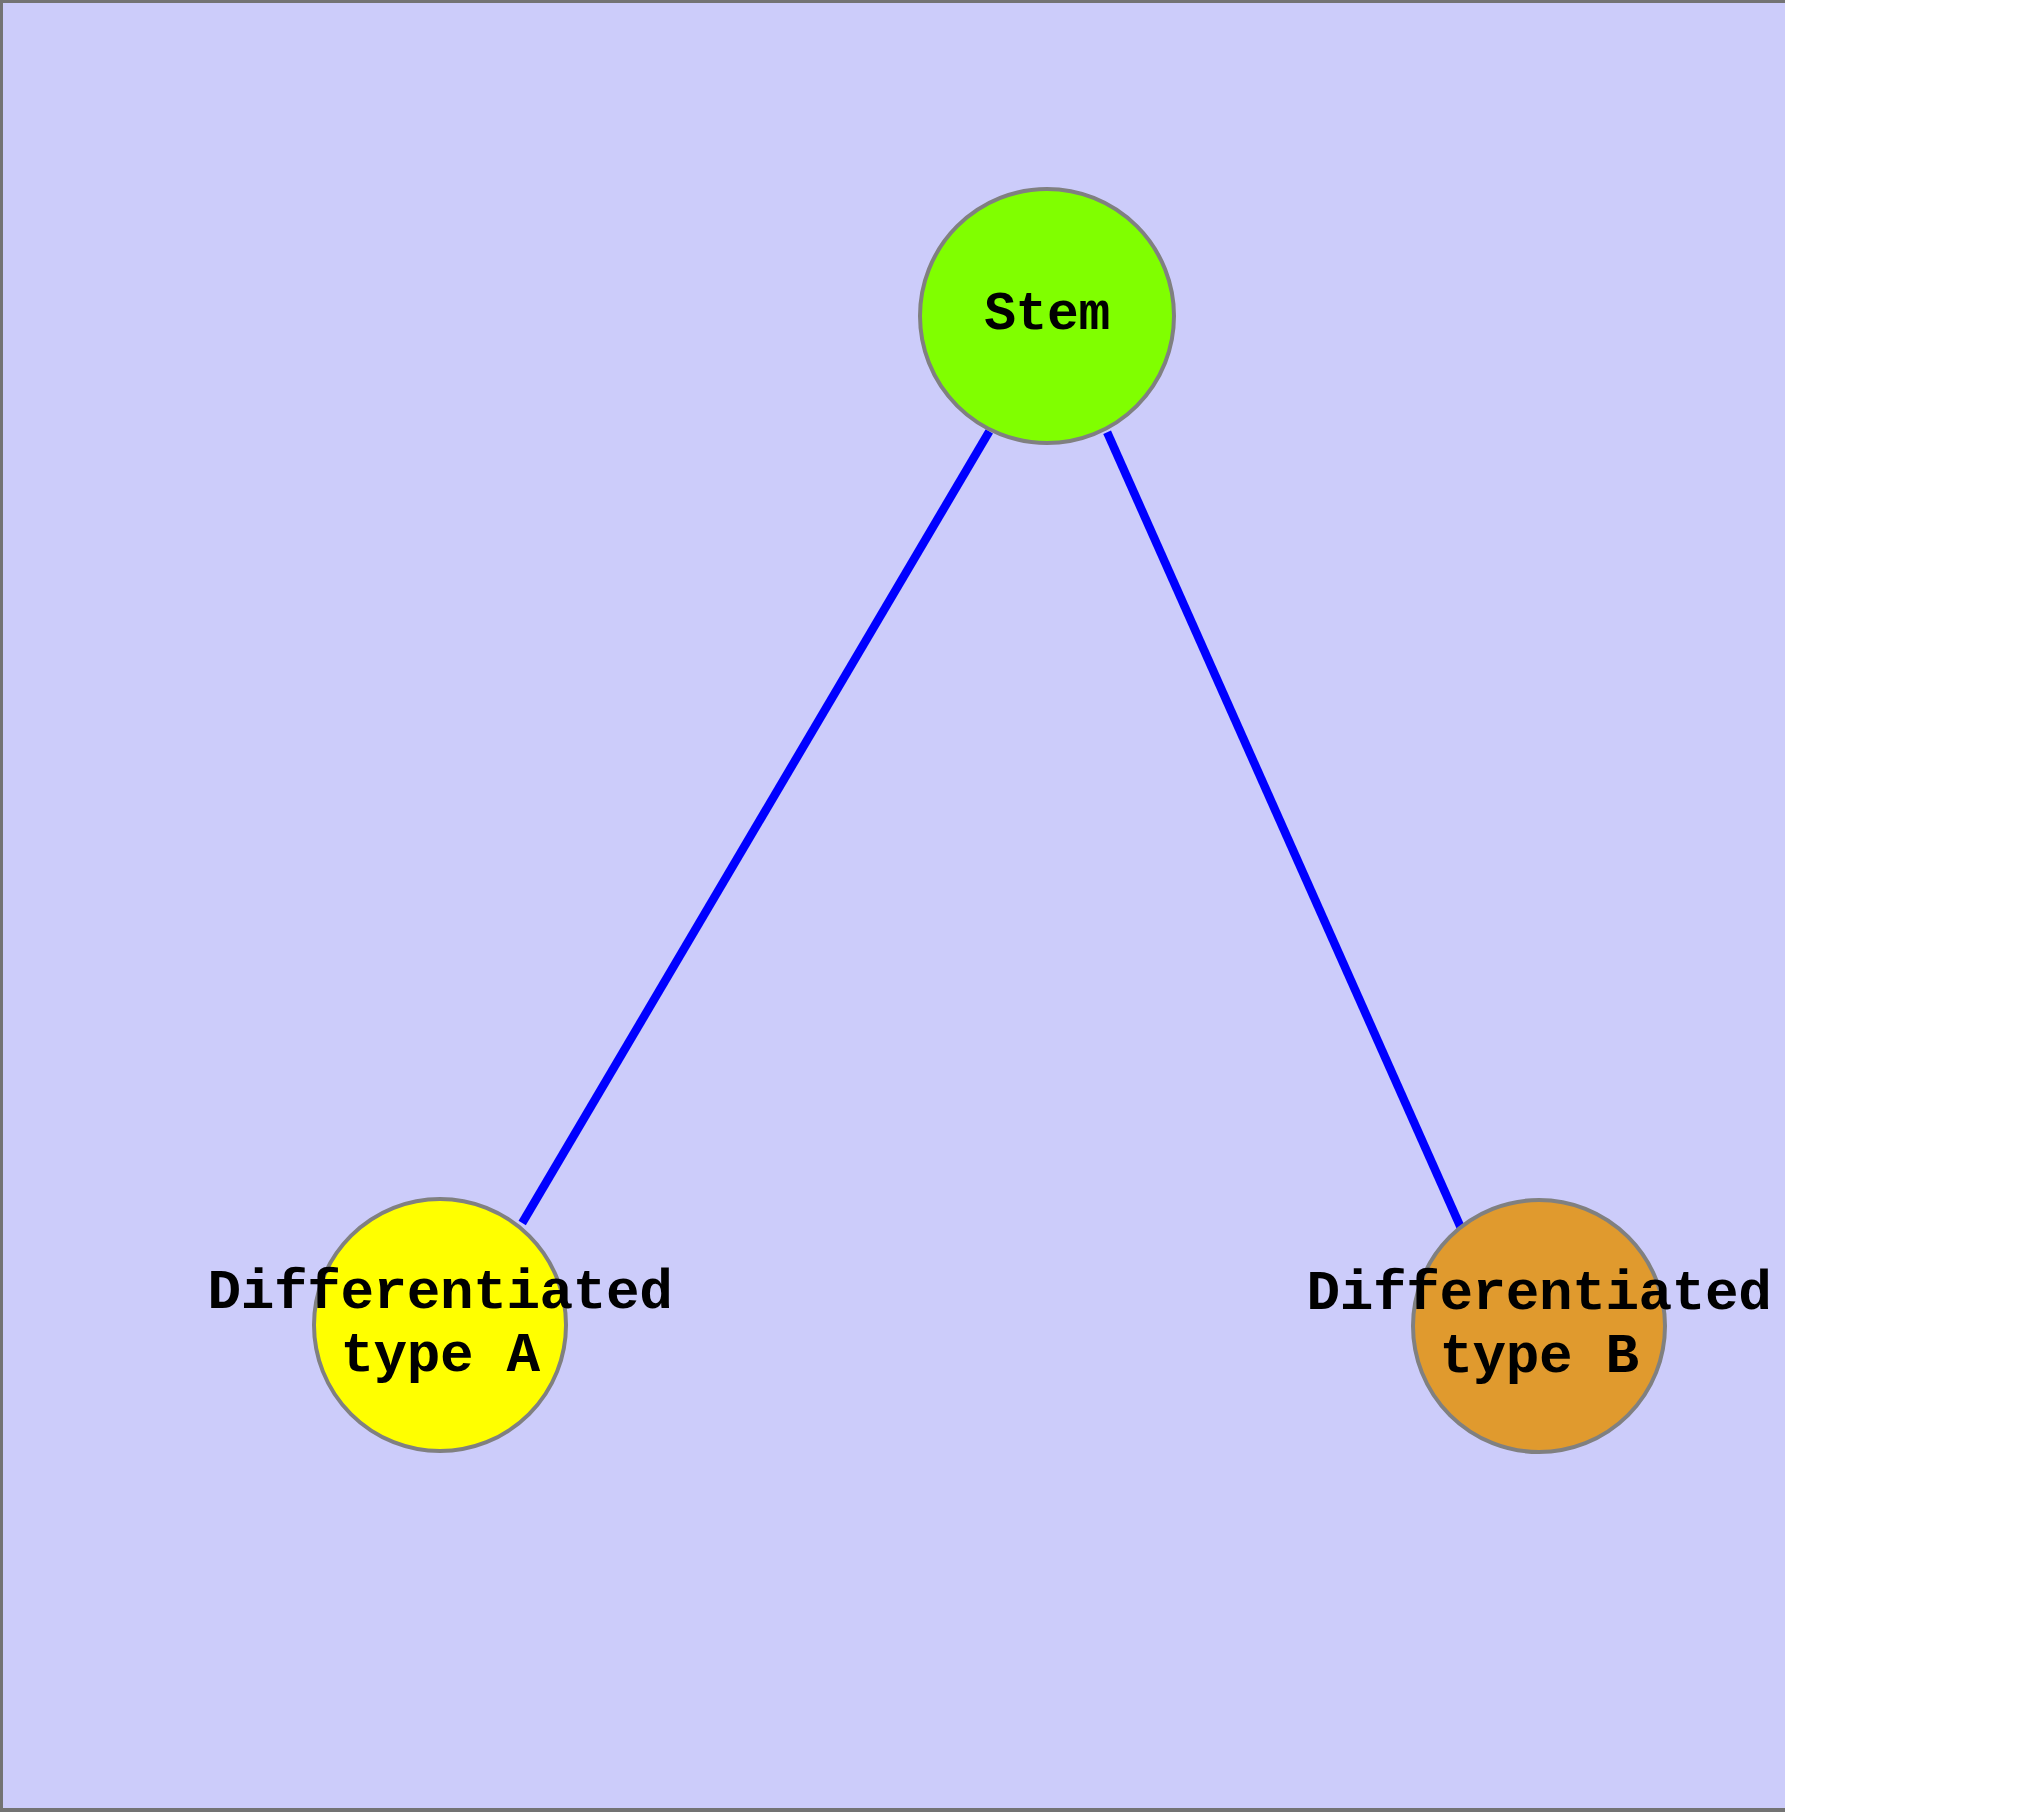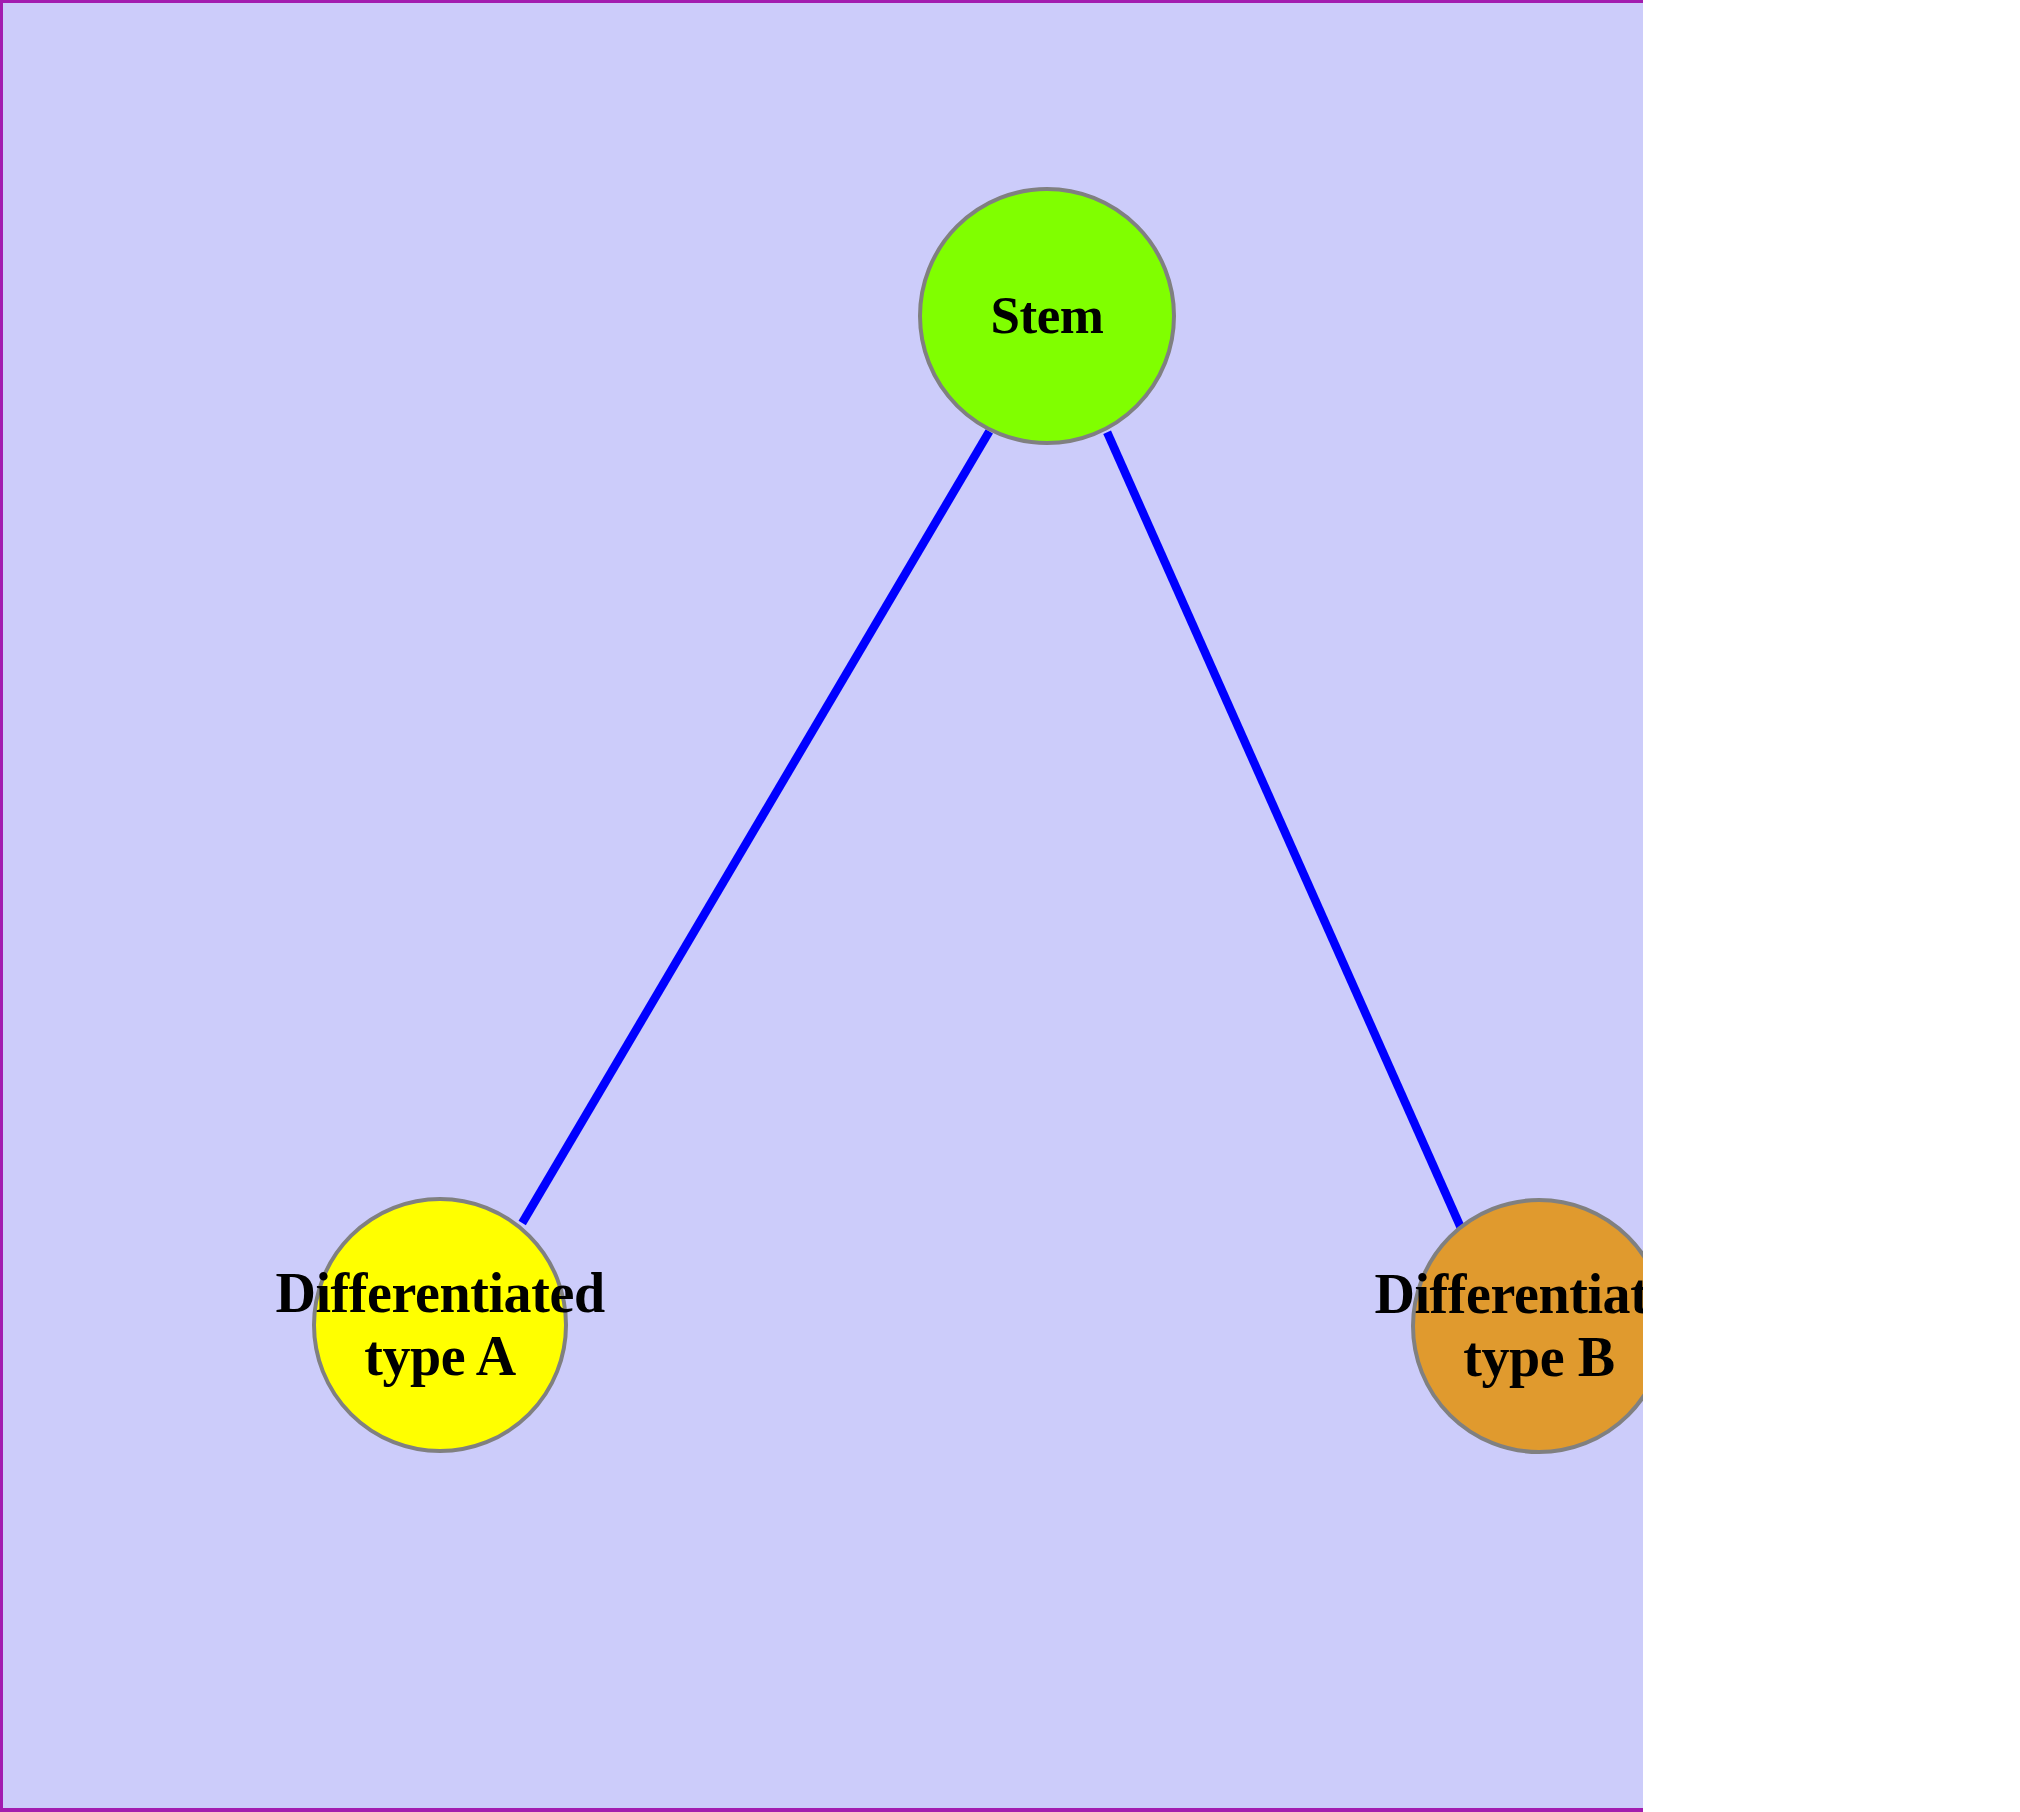--- a/index.html
+++ b/index.html
@@ -2,25 +2,25 @@
 <html style="font-size:13.6px"><head>
 <meta charset="utf-8">
 <style>
   html, body {
     margin: 0;
     padding: 0;
     background: #ffffff;
   }
   #canvas {
     position: relative;
-    width: 1643px;
+    width: 1785px;
     height: 1812px;
-    background: #a21caf;
+    background: #737373;
     overflow: hidden;
-    font-family: Liberation Serif, serif;
+    font-family: Liberation Mono, monospace;
   }
   #plot-area {
     position: absolute;
     left: 3.4px;
     top: 3.4px;
     width: 2014px;
     height: 1805px;
     background: #ccccfa;
   }
   #graph-svg {

